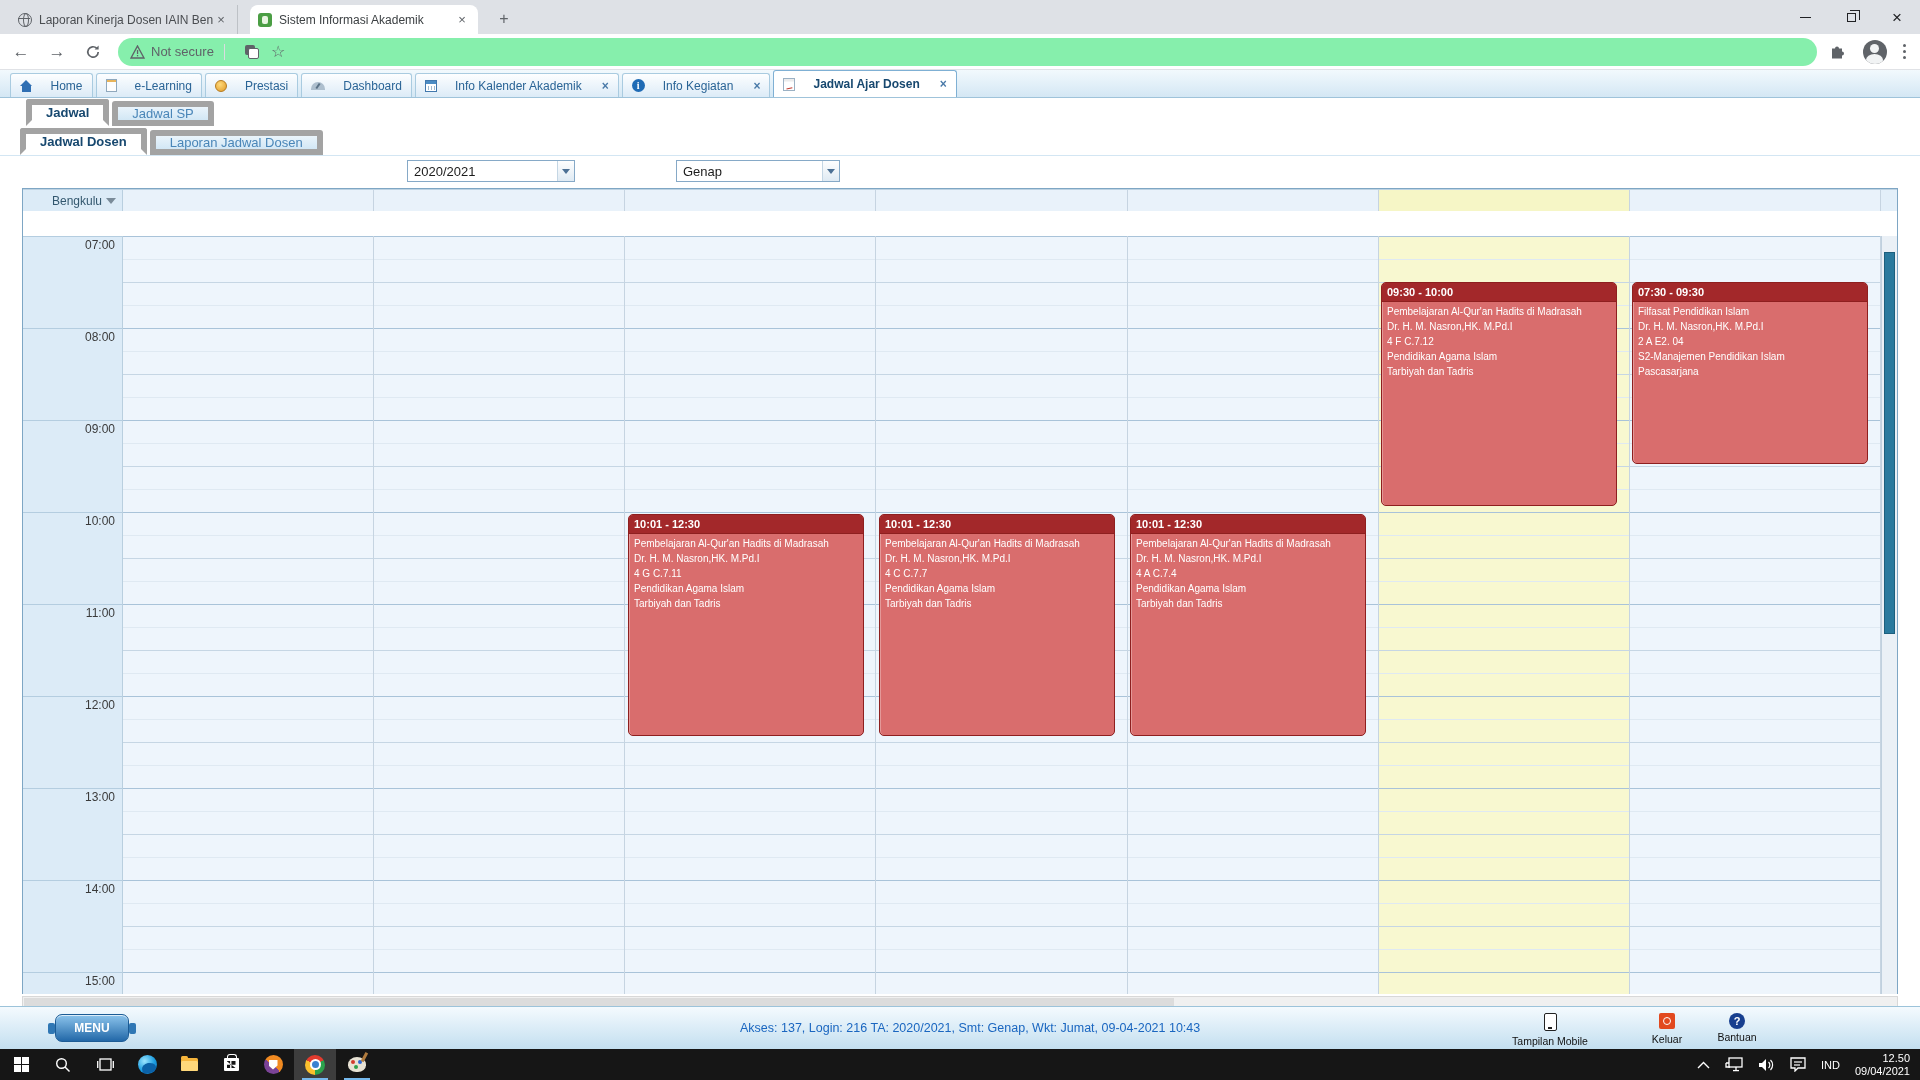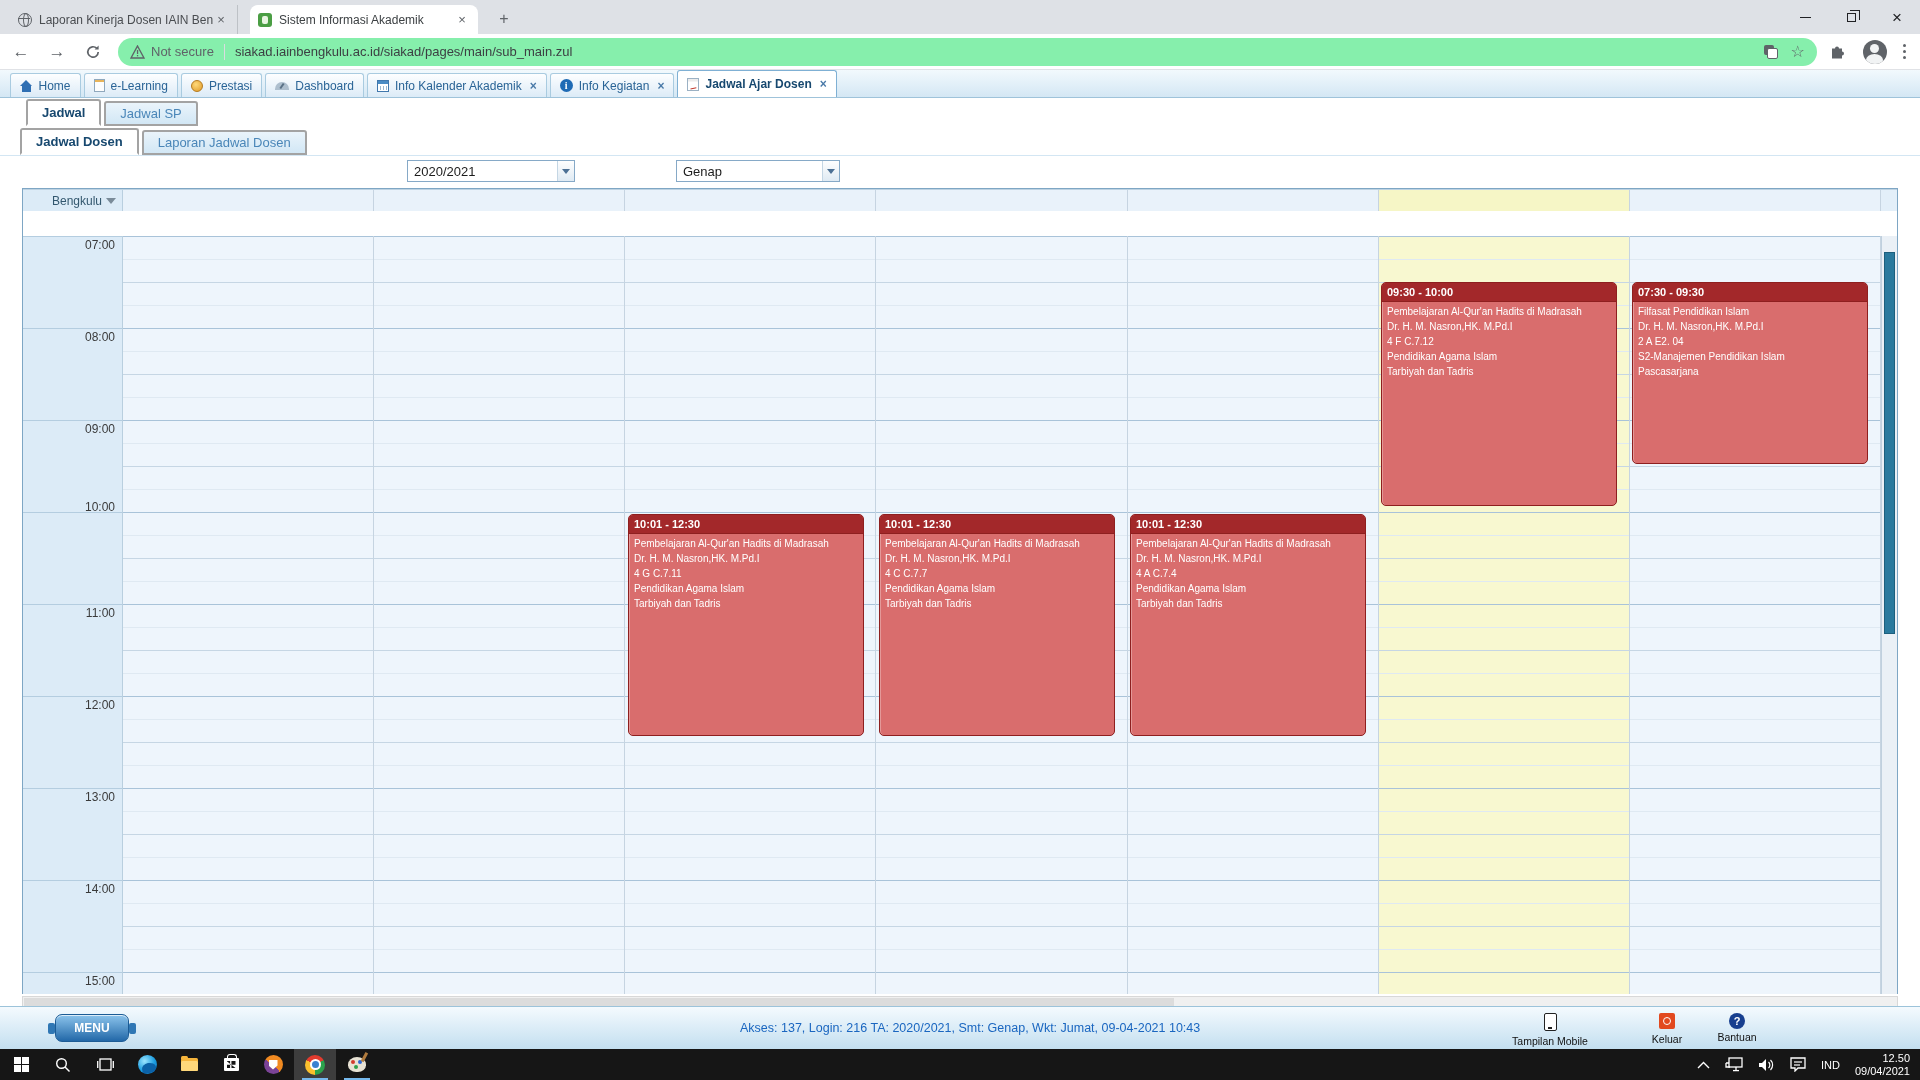--- a/index.html
+++ b/index.html
@@ -53,21 +53,21 @@
   .avatar-ic { width:24px; height:24px; border-radius:50%; background:#5f6368; position:relative; overflow:hidden; }
   .avatar-ic:before { content:""; position:absolute; left:7.5px; top:4px; width:9px; height:9px; background:#f1f3f4; border-radius:50%; }
   .avatar-ic:after { content:""; position:absolute; left:3.5px; top:14.5px; width:17px; height:12px; background:#f1f3f4; border-radius:50%; }
   .kebab-ic { display:flex; flex-direction:column; gap:2.5px; }
   .kebab-ic i { width:3.2px; height:3.2px; background:#5f6368; border-radius:50%; }
 
   
   .apptabs { position:absolute; left:0; top:70px; width:1920px; height:28px;
              background:linear-gradient(#f2f9fd,#d4e7f4); border-bottom:1px solid #9fc3da;
              display:flex; align-items:flex-end; padding-left:8px; }
-  .apptab { height:24px; margin:0 1.5px; padding:0 9px; display:flex; align-items:center; gap:6px;
+  .apptab { height:24px; margin:0 1.5px; padding:0 9px; display:flex; align-items:center; gap:18px;
             border:1px solid #a9cbe0; border-bottom:none; border-radius:3px 3px 0 0;
             background:linear-gradient(#fdfeff,#dcebf7); color:#2a6496; font-size:12px; white-space:nowrap; }
   .apptab.active { height:27px; background:#fff; color:#17486f; font-weight:bold; border-color:#7fb0d4; }
   .apptab .x { color:#4a7aa8; font-weight:bold; font-size:12px; margin-left:2px; }
   .ic { flex:0 0 auto; }
   .ic-home { width:13px; height:12px; position:relative; }
   .ic-home:before { content:""; position:absolute; left:0; top:0; border-left:6.5px solid transparent;
             border-right:6.5px solid transparent; border-bottom:6px solid #2f6fb3; }
   .ic-home:after { content:""; position:absolute; left:2px; top:6px; width:9px; height:6px; background:#2f6fb3; }
   .ic-doc { width:11px; height:13px; background:#fdfdfd; border:1px solid #8fa8bd;
@@ -85,21 +85,21 @@
             box-shadow:inset 0 2.5px 0 #ececec; }
   .ic-jadwal:after { content:""; position:absolute; left:2px; top:5px; width:6px; height:4px;
             border-bottom:1.6px solid #c23a2e; transform:rotate(-12deg); }
 
   
   .ptabs1 { position:absolute; left:0; top:98px; width:1920px; height:28px; padding-left:26px;
             display:flex; align-items:flex-end; background:#fff; }
   .ptabs2 { position:absolute; left:0; top:126px; width:1920px; height:30px; padding-left:20px;
             display:flex; align-items:flex-end; background:#fff; border-bottom:1px solid #d3e6f3; }
   .ptab { height:25px; padding:0 14px; margin-right:3px; display:flex; align-items:center;
-          border:2px solid #a3a3a3; border-radius:3px 3px 0 0; font-size:13px;
+          border:6px solid #a3a3a3; border-radius:3px 3px 0 0; font-size:13px;
           background:linear-gradient(#eaf4fb,#d2e7f5); color:#4a86b8; }
   .ptab.active { background:#fff; color:#17486f; font-weight:bold; border-bottom-color:#fff; height:27px; }
 
   
   .filters { position:absolute; left:0; top:156px; width:1920px; height:32px; background:#fff; font-size:13px; color:#1c1c1c; }
   .flabel { position:absolute; top:8px; white-space:nowrap;margin-top:33px; }
   .combo { position:absolute; top:4px; height:22px; border:1px solid #86a9c7; background:#fff;
            display:flex; align-items:center; font-size:13px; }
   .combo-val { flex:1; padding-left:6px; white-space:nowrap; overflow:hidden; }
   .combo-btn { width:17px; height:100%; border-left:1px solid #c4d6e4;
@@ -245,21 +245,20 @@
     </svg>
   </div>
   <div class="omnibox">
     <svg class="warn-tri" width="15" height="14" viewBox="0 0 15 14">
       <path d="M7.5 1 L14 13 H1 Z" fill="none" stroke="#5f6368" stroke-width="1.4"></path>
       <rect x="6.9" y="5" width="1.3" height="4" fill="#5f6368"></rect>
       <rect x="6.9" y="10" width="1.3" height="1.3" fill="#5f6368"></rect>
     </svg>
     <span class="sec-text">Not secure</span>
     <span class="omni-sep"></span>
-    <span class="url-text">siakad.iainbengkulu.ac.id/siakad/pages/main/sub_main.zul</span>
     <span class="omni-right">
       <span class="translate-ic"></span>
       <span class="star-ic">☆</span>
     </span>
   </div>
   <div class="toolbar-right">
     <svg width="18" height="18" viewBox="0 0 18 18">
       <path d="M3 7h3a2 2 0 1 1 4 0h3v3a2 2 0 1 1 0 4v3H3z" fill="#5f6368" transform="translate(0,-1.5)"></path>
     </svg>
     <span class="avatar-ic"></span>
@@ -345,21 +344,21 @@
     <div class="acell"></div>
     <div class="acell friday"></div>
     <div class="acell"></div>
     <div class="hspacer"></div>
   </div>
   <div class="cal-grid">
     <div class="ggutter">
       <span class="tlabel" style="top:2px">07:00</span>
       <span class="tlabel" style="top:94px">08:00</span>
       <span class="tlabel" style="top:186px">09:00</span>
-      <span class="tlabel" style="top:264px">10:00</span>
+      <span class="tlabel" style="top:278px">10:00</span>
       <span class="tlabel" style="top:370px">11:00</span>
       <span class="tlabel" style="top:462px">12:00</span>
       <span class="tlabel" style="top:554px">13:00</span>
       <span class="tlabel" style="top:646px">14:00</span>
       <span class="tlabel" style="top:738px">15:00</span>
     </div>
     <div class="daycol"></div>
     <div class="daycol"></div>
     <div class="daycol"></div>
     <div class="daycol"></div>

